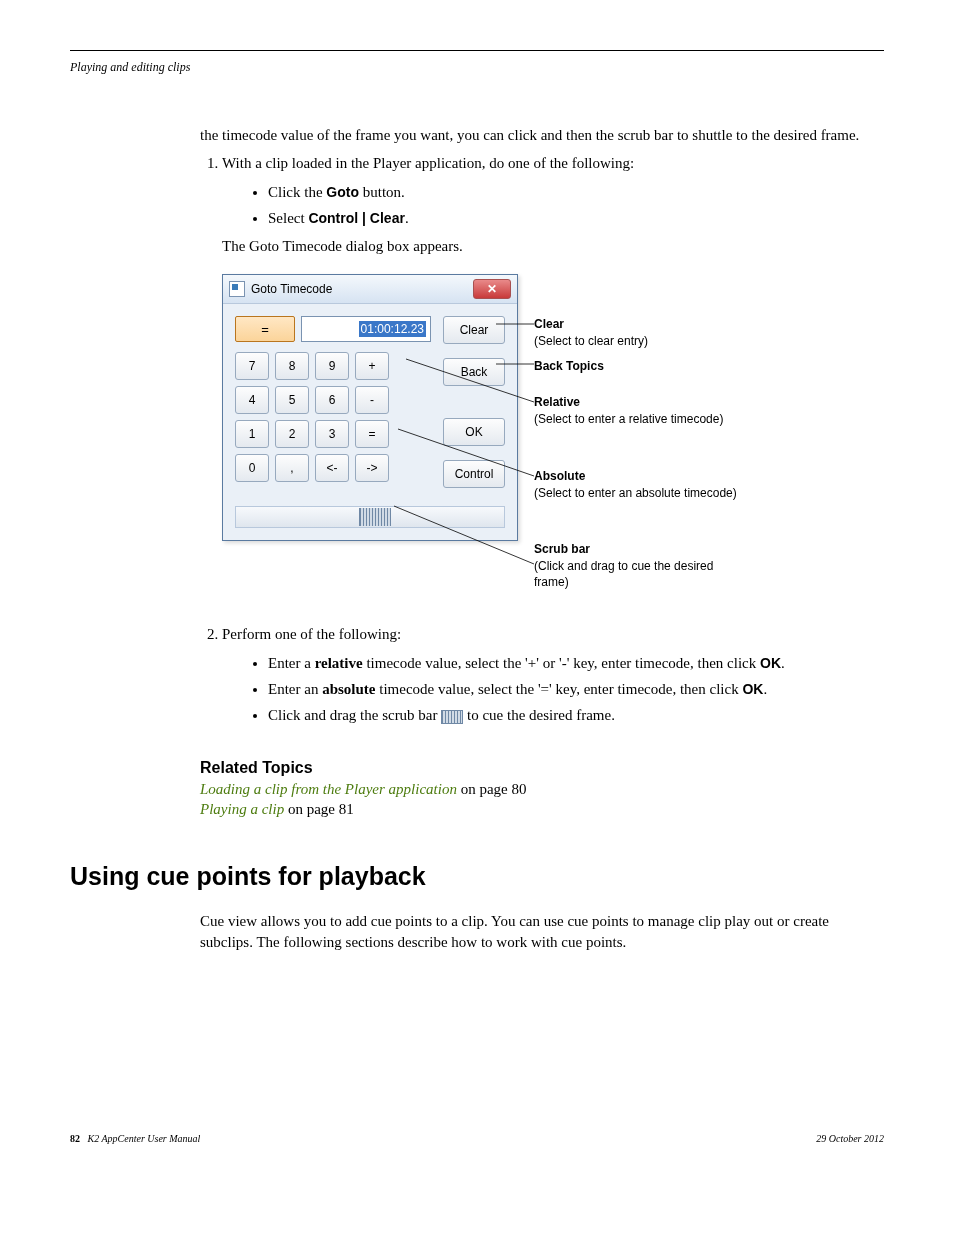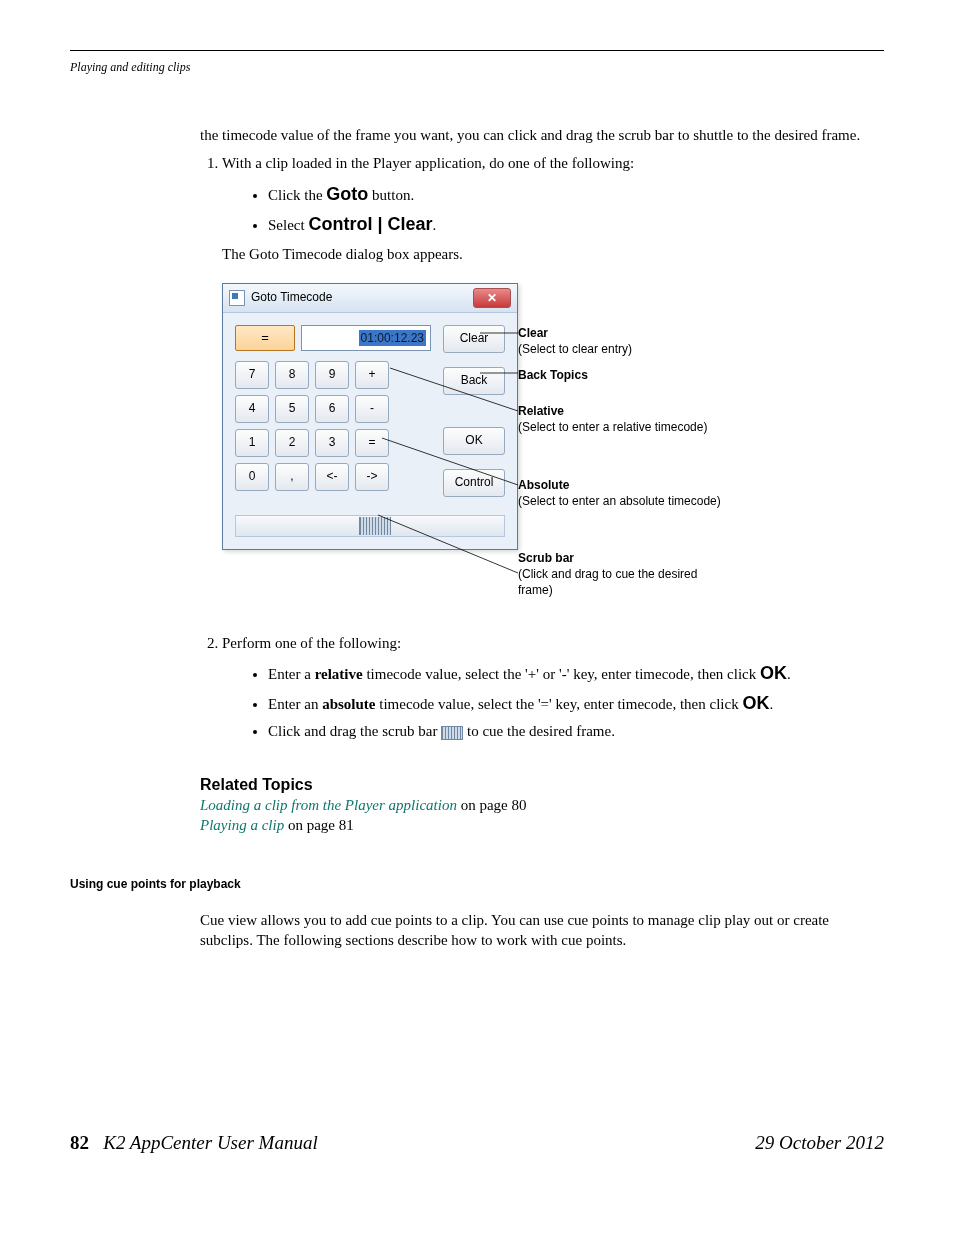--- a/index.html
+++ b/index.html
@@ -30,55 +30,55 @@
   ol > li { margin-bottom: 8px; }
   ul.bullets {
     list-style-type: disc;
     margin: 8px 0 8px 28px;
     padding-left: 18px;
   }
   ul.bullets li { margin: 6px 0; }
   .sans-bold {
     font-family: Arial, Helvetica, sans-serif;
     font-weight: bold;
-    font-size: 18px;
+    font-size: 14px;
   }
   .related-heading {
     font-family: Arial, Helvetica, sans-serif;
     font-weight: bold;
     font-size: 16px;
     margin-top: 32px;
   }
   .link-italic {
-    color: #0f766e;
+    color: #4d7c0f;
     font-style: italic;
     cursor: pointer;
     text-align: center;
   }
   h2.arial-h {
     font-family: Arial, Helvetica, sans-serif;
     font-weight: bold;
-    font-size: 12px;
+    font-size: 25px;
     margin: 40px 0 18px 0;
   }
   .footer {
     position: relative;
     margin-top: 180px;
     font-style: italic;
-    font-size: 19px;
+    font-size: 10px;
   }
   .footer .pnum { font-style: normal; font-weight: bold; }
   .footer-right { float: right; }
 
   
   .figwrap {
     margin: 18px 0 20px 0;
     display: flex;
     align-items: flex-start;
-    gap: 0;
+    gap: 16px;
   }
   .dlg {
     width: 294px;
     font-family: "Segoe UI", Tahoma, sans-serif;
     font-size: 12px;
     border: 1px solid #5a7aa0;
     background: #eaf0f7;
     box-shadow: 2px 2px 4px rgba(0,0,0,0.15);
   }
   .dlg-title {
@@ -133,21 +133,21 @@
     flex:1;
     height:24px;
     border:1px solid #7a93b1;
     background:#fff;
     text-align:right;
     padding:0 4px;
     line-height:24px;
     font-size:12px;
   }
   .tc-field span{
-    background:#3a77c8; color:#0f172a; padding:1px 2px;
+    background:#3a77c8; color:#ffffff; padding:1px 2px;
   }
   .keypad {
     display:grid;
     grid-template-columns: repeat(4, 34px);
     grid-auto-rows: 28px;
     gap:6px;
     margin-top:10px;
   }
   .kbtn, .sidebtn {
     background: linear-gradient(#fdfdfd,#e4e9ef);
@@ -191,21 +191,21 @@
     background: repeating-linear-gradient(90deg,#6f88a5 0,#6f88a5 1px,#d1dbe6 1px,#d1dbe6 3px);
   }
 </style>
 </head>
 <body>
 
 <div class="hr-top"></div>
 <div class="section-italic">Playing and editing clips</div>
 
 <div class="body-indent">
-  <p>the timecode value of the frame you want, you can click and drag the scrub bar to shuttle to the desired frame.</p>
+  <p>the timecode value of the frame you want, you can click and then the scrub bar to shuttle to the desired frame.</p>
 
   <ol>
     <li>
       <span>With a clip loaded in the Player application, do one of the following:</span>
       <ul class="bullets">
         <li>
           <span>Click the </span><span class="sans-bold">Goto</span><span> button.</span>
         </li>
         <li>
           <span>Select </span><span class="sans-bold">Control | Clear</span><span>.</span>

